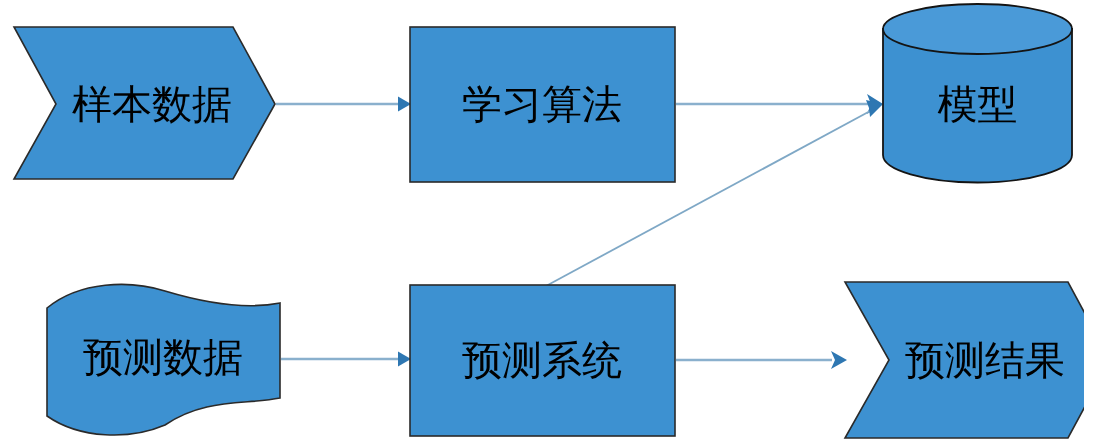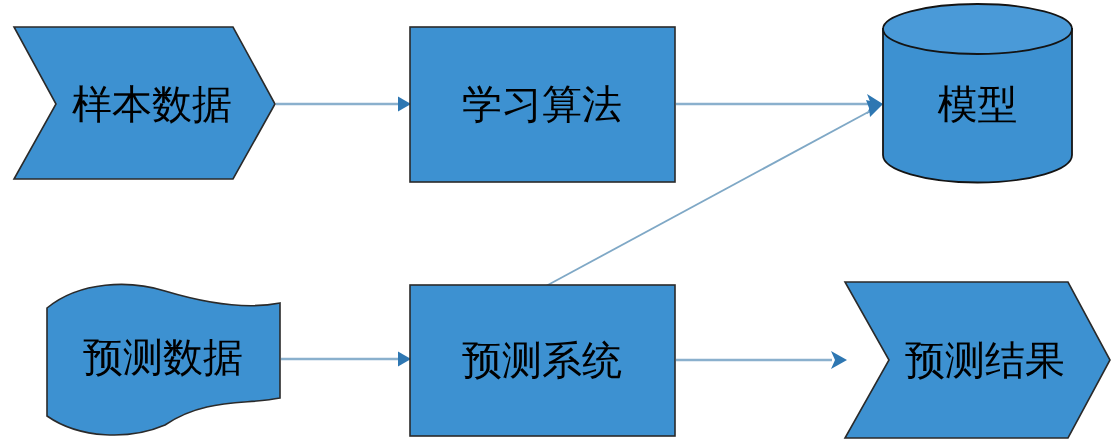--- a/index.html
+++ b/index.html
@@ -9,21 +9,20 @@
   }
   body {
     font-family: "Liberation Sans", "DejaVu Sans", sans-serif;
   }
   #canvas {
     position: relative;
     width: 1084px;
     height: 446px;
     background: #ffffff;
     overflow: hidden;
-    padding-left: 28px;
   }
   #diagram-svg {
     position: absolute;
     left: 0;
     top: 0;
     width: 1116px;
     height: 446px;
     display: block;
   }
   .shape-fill {

